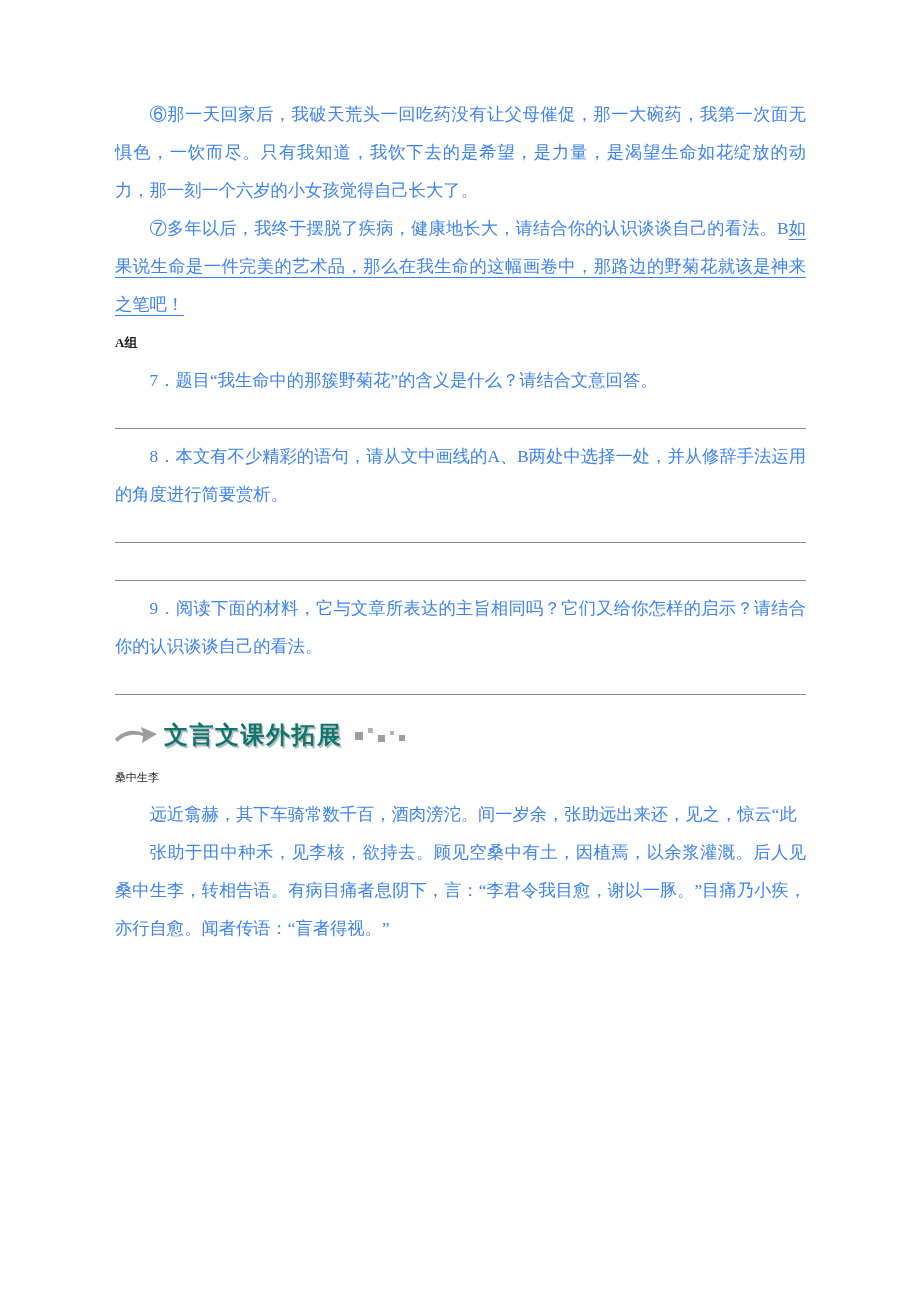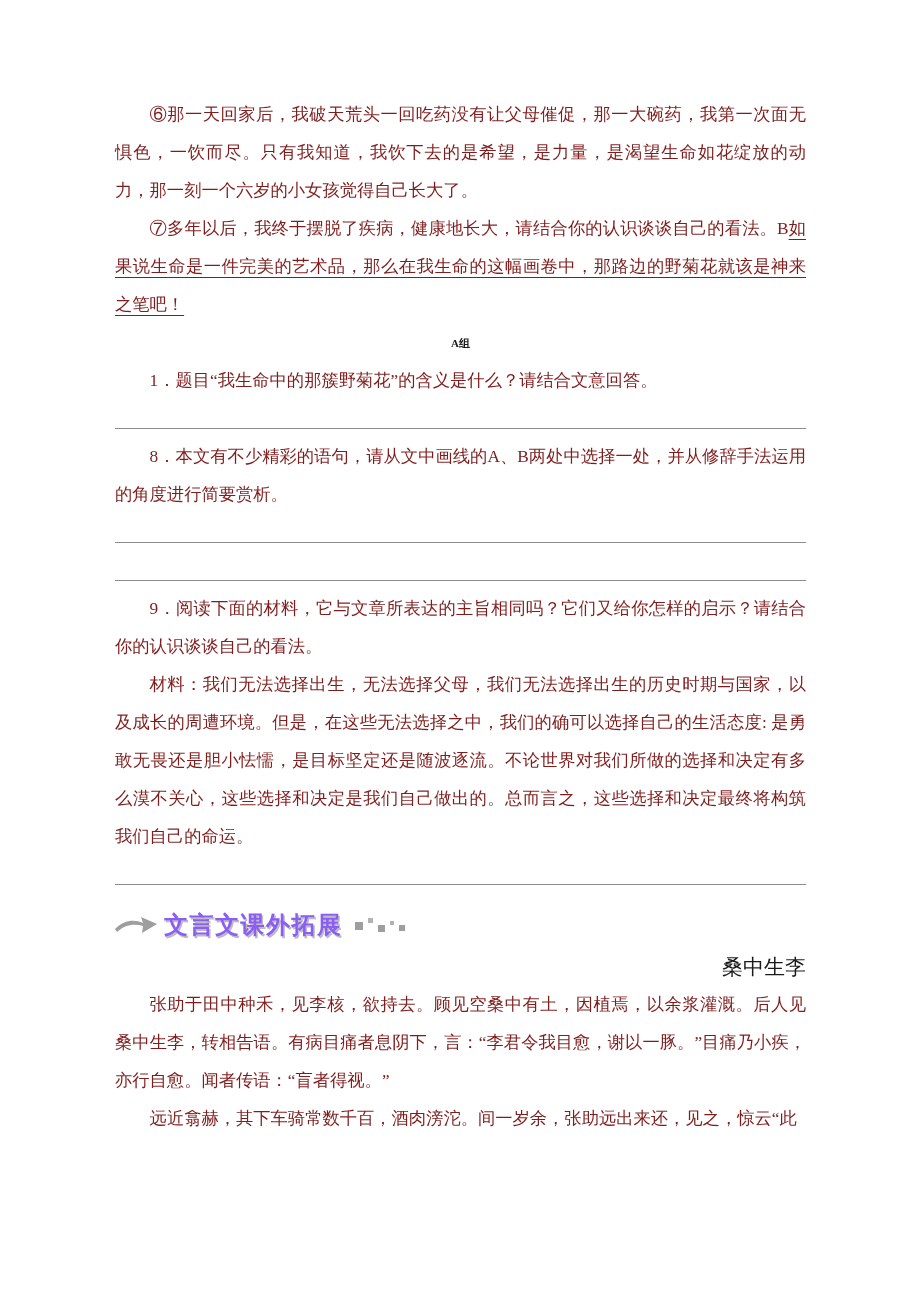--- a/index.html
+++ b/index.html
@@ -10,106 +10,105 @@
     color:#1a1a1a;
     position:relative;
   }
   .page { padding:96px 114px 0 115px; }
 
   .para {
     font-size:17.3px;
     line-height:38px;
     text-align:justify;
     text-indent:2em;
-    color:#7f1d1d;
+    color:#3b82f6;
   }
   .run { }
   .underline {
     text-decoration:underline;
     text-decoration-thickness:1px;
     text-underline-offset:5px;
   }
 
   .group-heading {
-    font-size:11px;
+    font-size:13px;
     line-height:38px;
     font-weight:700;
-    text-align:center;
+    text-align:left;
   }
 
   .answer-slot { height:38px; position:relative; }
   .answer-rule {
     position:absolute; left:0; right:0; top:28px;
     height:0; border-top:1px solid #8c8c8c;
   }
 
   .section-header {
     margin-top:8px;
     height:46px;
     display:flex;
     align-items:center;
   }
   .arrow-wrap { display:inline-flex; margin-right:7px; }
   .section-title {
     font-family:"Liberation Sans","DejaVu Sans",sans-serif;
     font-size:24px;
     font-weight:700;
     letter-spacing:1.5px;
-    color:#8b5cf6;
+    color:#0f766e;
     text-shadow:1.5px 2px 0 #bdbdbd;
   }
   .decor-squares { margin-left:12px; display:inline-flex; align-items:flex-end; gap:5px; }
   .sq { display:inline-block; background:#9e9e9e; }
   .sq1 { width:8px; height:8px; margin-bottom:2px; }
   .sq2 { width:5px; height:5px; margin-bottom:9px; background:#b3b3b3; }
   .sq3 { width:7px; height:7px; }
   .sq4 { width:4px; height:4px; margin-bottom:7px; background:#b3b3b3; }
   .sq5 { width:6px; height:6px; margin-bottom:1px; }
 
   .passage-title {
-    font-size:21px;
+    font-size:11px;
     line-height:38px;
-    text-align:right;
+    text-align:left;
     text-indent:0;
   }
 </style>
 </head>
 <body>
 
 <main class="page">
     <p class="para"><span class="run">⑥那一天回家后，我破天荒头一回吃药没有让父母催促，那一大碗药，我第一次面无惧色，一饮而尽。只有我知道，我饮下去的是希望，是力量，是渴望生命如花绽放的动力，那一刻一个六岁的小女孩觉得自己长大了。</span></p>
     <p class="para"><span class="run">⑦多年以后，我终于摆脱了疾病，健康地长大，请结合你的认识谈谈自己的看法。B</span><span class="run underline">如果说生命是一件完美的艺术品，那么在我生命的这幅画卷中，那路边的野菊花就该是神来之笔吧！</span></p>
     <p class="group-heading">A组</p>
-    <p class="para"><span class="run">1．题目“我生命中的那簇野菊花”的含义是什么？请结合文意回答。</span></p>
+    <p class="para"><span class="run">7．题目“我生命中的那簇野菊花”的含义是什么？请结合文意回答。</span></p>
     <div class="answer-slot">
       <div class="answer-rule" style="border-top-color: rgb(140, 140, 140);"></div>
     </div>
     <p class="para"><span class="run">8．本文有不少精彩的语句，请从文中画线的A、B两处中选择一处，并从修辞手法运用的角度进行简要赏析。</span></p>
     <div class="answer-slot">
       <div class="answer-rule" style="border-top-color: rgb(140, 140, 140);"></div>
     </div>
     <div class="answer-slot">
       <div class="answer-rule" style="border-top-color: rgb(140, 140, 140);"></div>
     </div>
     <p class="para"><span class="run">9．阅读下面的材料，它与文章所表达的主旨相同吗？它们又给你怎样的启示？请结合你的认识谈谈自己的看法。</span></p>
-    <p class="para"><span class="run">材料：我们无法选择出生，无法选择父母，我们无法选择出生的历史时期与国家，以及成长的周遭环境。但是，在这些无法选择之中，我们的确可以选择自己的生活态度: 是勇敢无畏还是胆小怯懦，是目标坚定还是随波逐流。不论世界对我们所做的选择和决定有多么漠不关心，这些选择和决定是我们自己做出的。总而言之，这些选择和决定最终将构筑我们自己的命运。</span></p>
     <div class="answer-slot">
       <div class="answer-rule" style="border-top-color: rgb(140, 140, 140);"></div>
     </div>
     <div class="section-header">
       <span class="arrow-wrap">
         <svg width="42" height="20" viewBox="0 0 42 20">
           <path d="M0 14 C 9 5, 19 4, 28 8 L 26 2 L 42 9 L 27 18 L 28 11 C 19 8, 9 10, 2 17 Z" fill="#9e9e9e"></path>
         </svg>
       </span>
       <span class="section-title">文言文课外拓展</span>
       <span class="decor-squares">
         <i class="sq sq1"></i>
         <i class="sq sq2"></i>
         <i class="sq sq3"></i>
         <i class="sq sq4"></i>
         <i class="sq sq5"></i>
       </span>
     </div>
     <p class="passage-title">桑中生李</p>
+    <p class="para"><span class="run">远近翕赫，其下车骑常数千百，酒肉滂沱。间一岁余，张助远出来还，见之，惊云“此</span></p>
     <p class="para"><span class="run">张助于田中种禾，见李核，欲持去。顾见空桑中有土，因植焉，以余浆灌溉。后人见桑中生李，转相告语。有病目痛者息阴下，言：“李君令我目愈，谢以一豚。”目痛乃小疾，亦行自愈。闻者传语：“盲者得视。”</span></p>
-    <p class="para"><span class="run">远近翕赫，其下车骑常数千百，酒肉滂沱。间一岁余，张助远出来还，见之，惊云“此</span></p>
   </main>
 
 </body></html>

